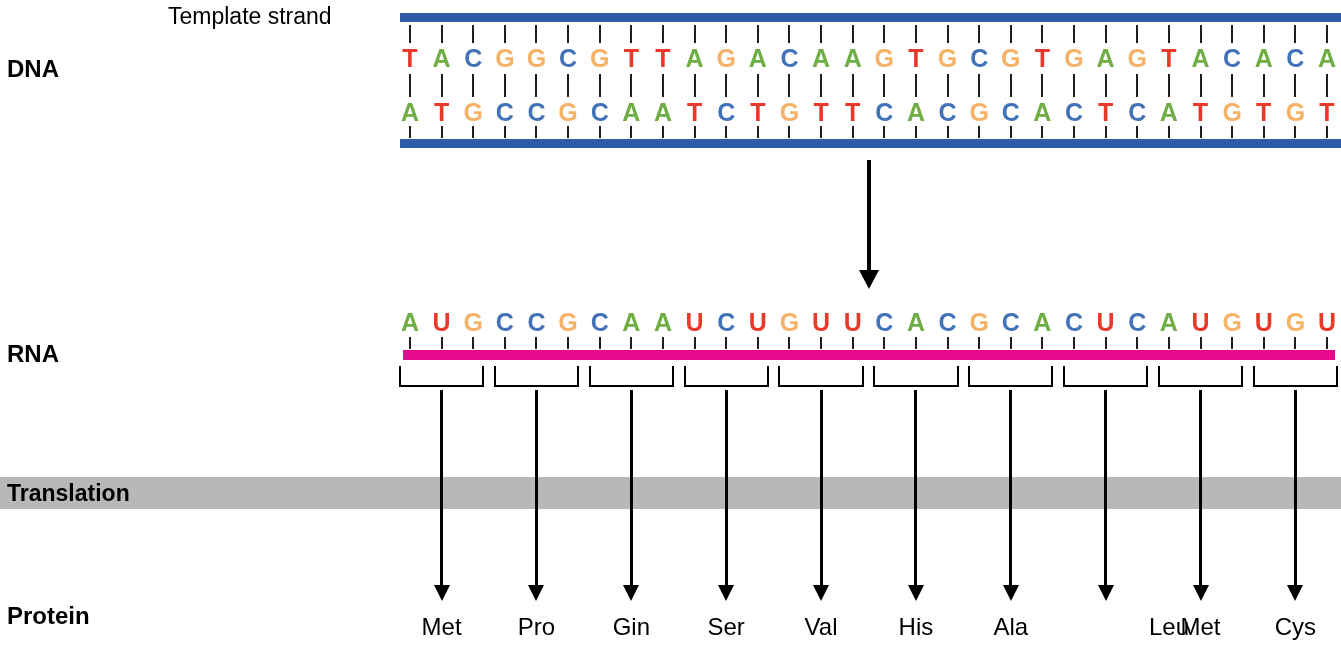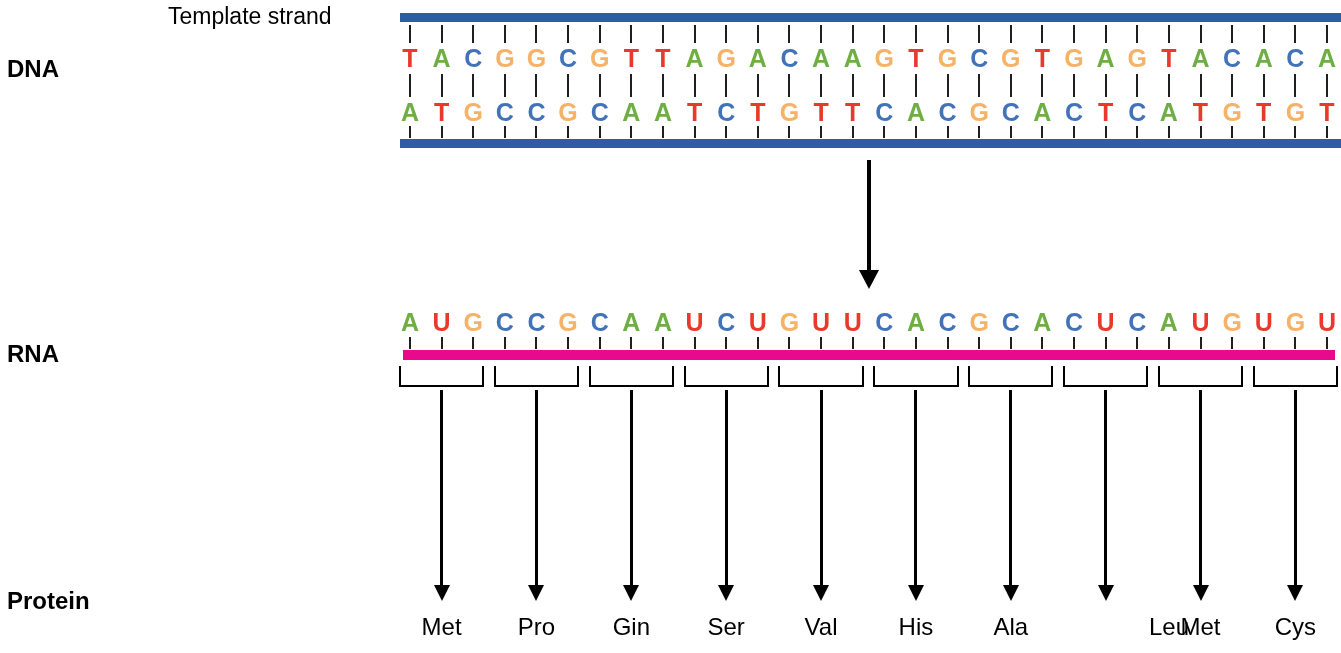--- a/index.html
+++ b/index.html
@@ -26,21 +26,21 @@
   .row-label {
     position: absolute;
     left: 7px;
     font-weight: bold;
     font-size: 24px;
     color: #000;
     white-space: nowrap;
   }
   .row-label.dna     { top: 55px; }
   .row-label.rna     { top: 340px; }
-  .row-label.protein { top: 587px; }
+  .row-label.protein { top: 602px; }
 
   .band {
     position: absolute;
     left: 0;
     width: 1341px;
     height: 32px;
   }
   .band.transcription { top: 204px; }
   .band.translation   { top: 477px; }
   .band-label {
@@ -96,20 +96,23 @@
 
   <div class="template-strand-label">Template strand</div>
 
   <div class="row-label dna">DNA</div>
 
   <div class="row-label rna">RNA</div>
 
   <div class="row-label protein">Protein</div>
 
 
+  <div class="band translation" id="band-translation" style="background: rgb(184, 184, 184);">
+    <span class="band-label">Translation</span>
+  </div>
 
   <div class="bar dna-top" id="dna-top-bar" style="background: rgb(46, 92, 166);"></div>
   <div class="bar dna-bottom" id="dna-bottom-bar" style="background: rgb(46, 92, 166);"></div>
   <div class="bar rna" id="rna-bar" style="background: rgb(233, 9, 141);"></div>
 
   <div id="gen-root" style="position:absolute; left:0; top:0; width:100%; height:100%;">
       <div class="nt" style="left: 394px; top: 46px; color: rgb(232, 57, 43);">T</div>
       <div class="nt" style="left: 425.62px; top: 46px; color: rgb(111, 174, 68);">A</div>
       <div class="nt" style="left: 457.24px; top: 46px; color: rgb(66, 114, 184);">C</div>
       <div class="nt" style="left: 488.86px; top: 46px; color: rgb(246, 178, 103);">G</div>

